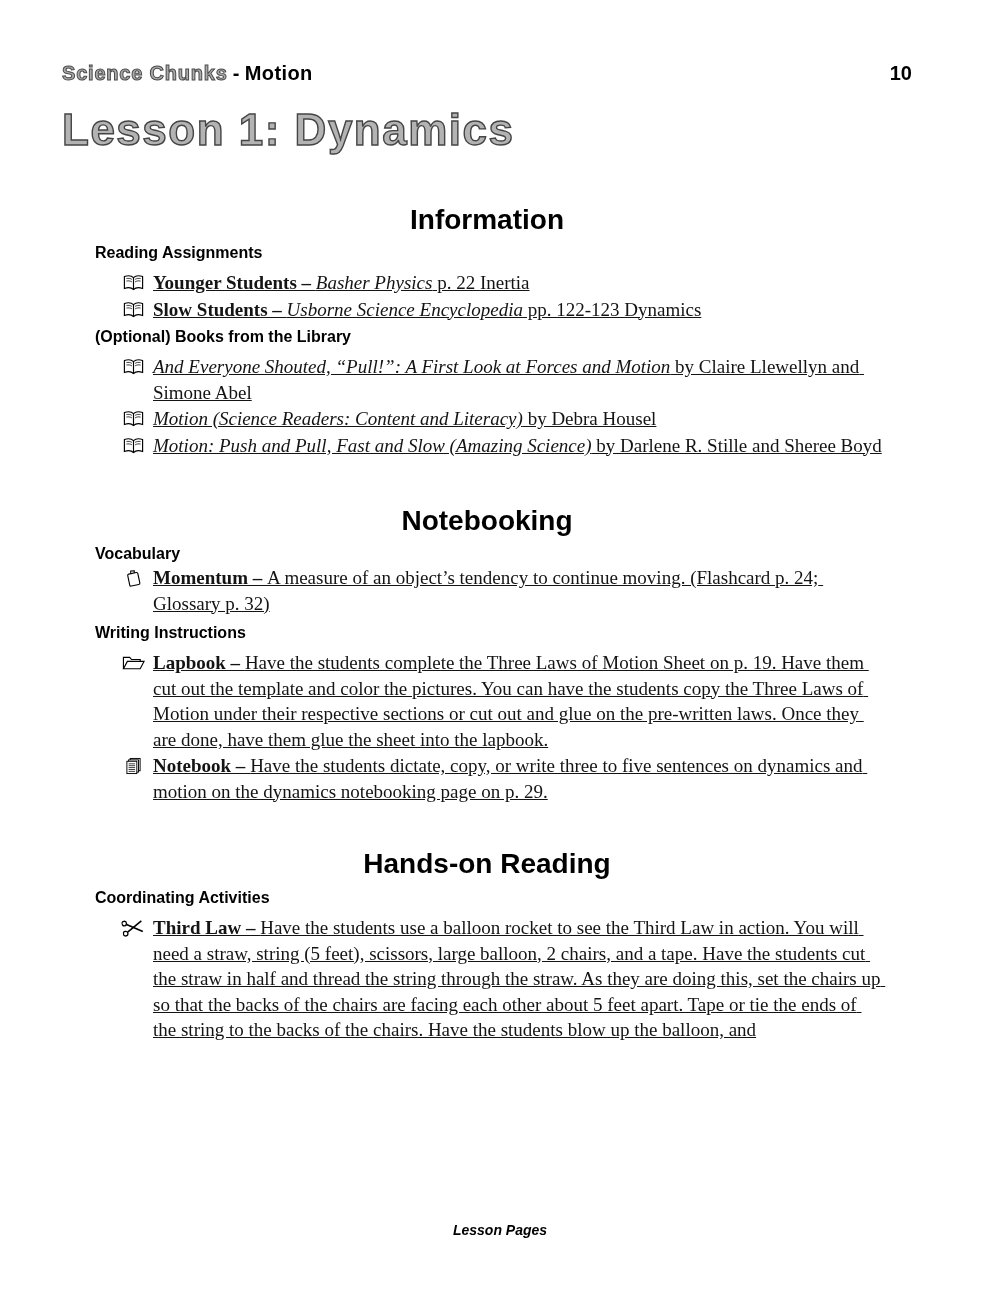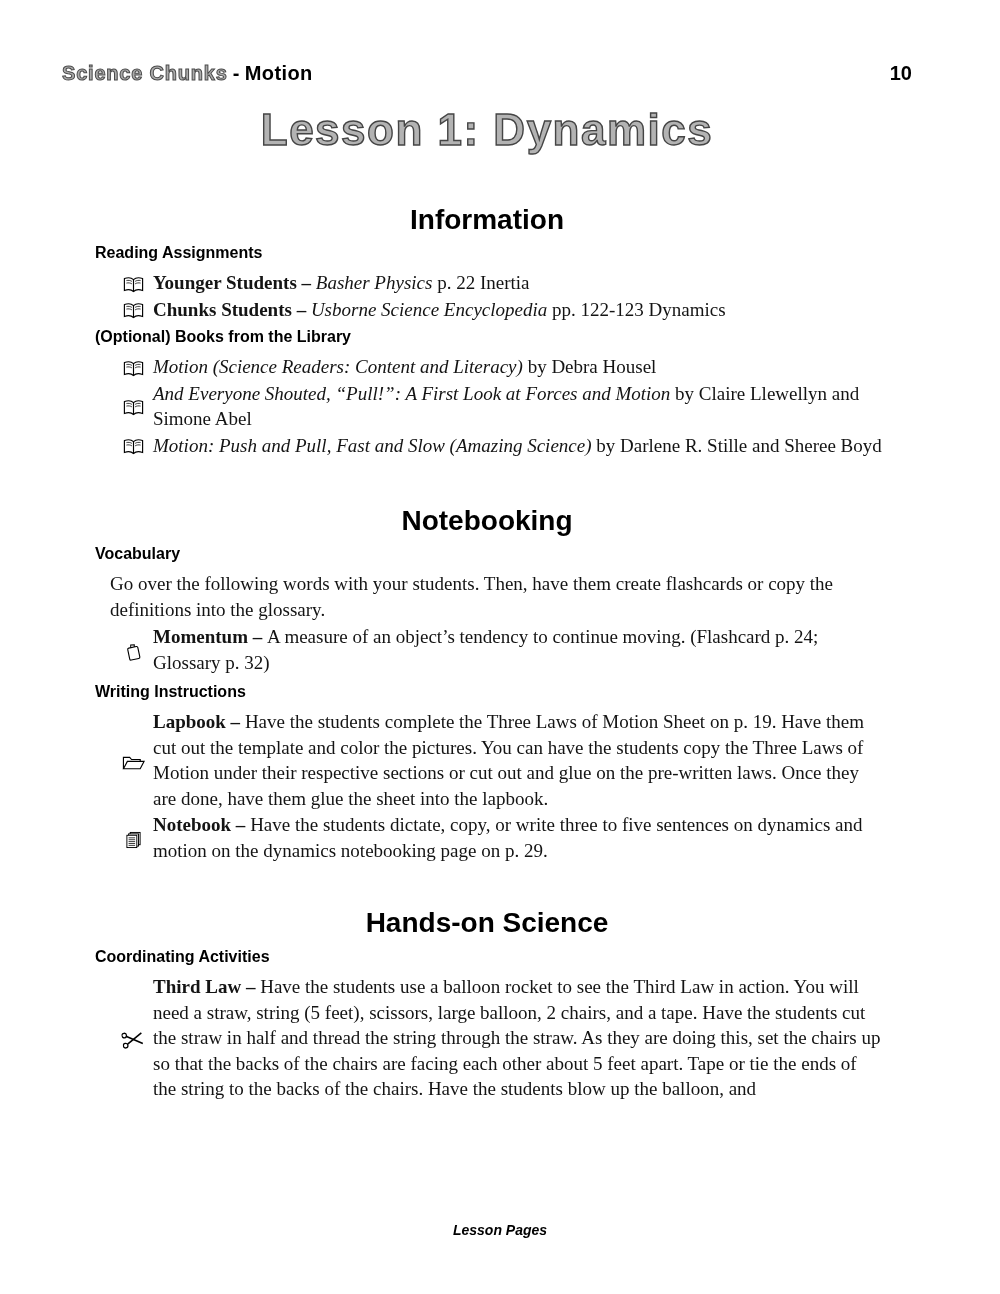--- a/index.html
+++ b/index.html
@@ -23,21 +23,20 @@
     color: #ababab;
     -webkit-text-stroke: 1px #4a4a4a;
     letter-spacing: .8px;
   }
   .brand-sep { margin: 0 5px; color: #000; }
   .brand-subject { color: #000; }
   .page-number { font-size: 20px; font-weight: 700; color: #000; }
   
   .lesson-title {
     margin-top: 20px;
-    text-align: center;
     font-family: "Liberation Sans", sans-serif;
     font-weight: 700;
     font-size: 44px;
     letter-spacing: 1.5px;
     color: #b3b3b3;
     -webkit-text-stroke: 1.4px #454545;
   }
   
   .h-center {
     margin: 0; text-align: center;
@@ -53,22 +52,23 @@
     font-weight: 700; font-size: 16px; color: #000;
   }
   .h2-reading  { margin-top: 8px; }
   .h2-library  { margin-top: 6px; }
   .h2-vocab    { margin-top: 8px; }
   .h2-writing  { margin-top: 8px; }
   .h2-coord    { margin-top: 9px; }
   
   .list { margin-top: 8px; }
   .item {
-    display: flex; align-items: center;
+    display: flex; align-items: flex-start;
     margin: 0 28px 0 58px;
+    text-decoration: underline;
   }
   .item + .item { margin-top: 1px; }
   .writing-gap { margin-top: 14px; }
   .icon {
     flex: none; width: 26px; display: flex; justify-content: center;
     margin-top: 4px; margin-right: 7px;
   }
   .itext {
     margin: 0; font-size: 19px; line-height: 25.5px;
     white-space: pre-wrap;
@@ -119,65 +119,64 @@
     </div>
     <div class="item">
       <span class="icon">
         <svg width="23" height="18" viewBox="0 0 24 18">
             <path d="M12 3.4 C10 1.5 5.8 1.1 2.5 2.3 L2.5 14.7 C5.8 13.5 10 13.9 12 15.8 C14 13.9 18.2 13.5 21.5 14.7 L21.5 2.3 C18.2 1.1 14 1.5 12 3.4 Z" fill="none" stroke="#000" stroke-width="1.2"></path>
             <line x1="12" y1="3.4" x2="12" y2="15.8" stroke="#000" stroke-width="1.2"></line>
             <path d="M4.6 4.4 C6.6 3.9 8.8 4.2 10.3 5.2 M4.6 7 C6.6 6.5 8.8 6.8 10.3 7.8" fill="none" stroke="#000" stroke-width="0.8"></path>
             <path d="M19.4 4.4 C17.4 3.9 15.2 4.2 13.7 5.2 M19.4 7 C17.4 6.5 15.2 6.8 13.7 7.8" fill="none" stroke="#000" stroke-width="0.8"></path>
           </svg>
       </span>
-      <p class="itext"><b>Chunks Students – </b><i>Usborne Science Encyclopedia</i><span> pp. 122-123 Dynamics</span></p>
+      <p class="itext"><b>Slow Students – </b><i>Usborne Science Encyclopedia</i><span> pp. 122-123 Dynamics</span></p>
     </div>
   </div>
 
   <h2 class="h2 h2-library">(Optional) Books from the Library</h2>
   <div class="list">
     <div class="item">
       <span class="icon">
         <svg width="23" height="18" viewBox="0 0 24 18">
             <path d="M12 3.4 C10 1.5 5.8 1.1 2.5 2.3 L2.5 14.7 C5.8 13.5 10 13.9 12 15.8 C14 13.9 18.2 13.5 21.5 14.7 L21.5 2.3 C18.2 1.1 14 1.5 12 3.4 Z" fill="none" stroke="#000" stroke-width="1.2"></path>
             <line x1="12" y1="3.4" x2="12" y2="15.8" stroke="#000" stroke-width="1.2"></line>
             <path d="M4.6 4.4 C6.6 3.9 8.8 4.2 10.3 5.2 M4.6 7 C6.6 6.5 8.8 6.8 10.3 7.8" fill="none" stroke="#000" stroke-width="0.8"></path>
             <path d="M19.4 4.4 C17.4 3.9 15.2 4.2 13.7 5.2 M19.4 7 C17.4 6.5 15.2 6.8 13.7 7.8" fill="none" stroke="#000" stroke-width="0.8"></path>
           </svg>
       </span>
+      <p class="itext"><i>And Everyone Shouted, “Pull!”: A First Look at Forces and Motion</i><span> by Claire Llewellyn and Simone Abel</span></p>
+    </div>
+    <div class="item">
+      <span class="icon">
+        <svg width="23" height="18" viewBox="0 0 24 18">
+            <path d="M12 3.4 C10 1.5 5.8 1.1 2.5 2.3 L2.5 14.7 C5.8 13.5 10 13.9 12 15.8 C14 13.9 18.2 13.5 21.5 14.7 L21.5 2.3 C18.2 1.1 14 1.5 12 3.4 Z" fill="none" stroke="#000" stroke-width="1.2"></path>
+            <line x1="12" y1="3.4" x2="12" y2="15.8" stroke="#000" stroke-width="1.2"></line>
+            <path d="M4.6 4.4 C6.6 3.9 8.8 4.2 10.3 5.2 M4.6 7 C6.6 6.5 8.8 6.8 10.3 7.8" fill="none" stroke="#000" stroke-width="0.8"></path>
+            <path d="M19.4 4.4 C17.4 3.9 15.2 4.2 13.7 5.2 M19.4 7 C17.4 6.5 15.2 6.8 13.7 7.8" fill="none" stroke="#000" stroke-width="0.8"></path>
+          </svg>
+      </span>
       <p class="itext"><i>Motion (Science Readers: Content and Literacy)</i><span> by Debra Housel</span></p>
     </div>
     <div class="item">
       <span class="icon">
         <svg width="23" height="18" viewBox="0 0 24 18">
             <path d="M12 3.4 C10 1.5 5.8 1.1 2.5 2.3 L2.5 14.7 C5.8 13.5 10 13.9 12 15.8 C14 13.9 18.2 13.5 21.5 14.7 L21.5 2.3 C18.2 1.1 14 1.5 12 3.4 Z" fill="none" stroke="#000" stroke-width="1.2"></path>
             <line x1="12" y1="3.4" x2="12" y2="15.8" stroke="#000" stroke-width="1.2"></line>
             <path d="M4.6 4.4 C6.6 3.9 8.8 4.2 10.3 5.2 M4.6 7 C6.6 6.5 8.8 6.8 10.3 7.8" fill="none" stroke="#000" stroke-width="0.8"></path>
             <path d="M19.4 4.4 C17.4 3.9 15.2 4.2 13.7 5.2 M19.4 7 C17.4 6.5 15.2 6.8 13.7 7.8" fill="none" stroke="#000" stroke-width="0.8"></path>
           </svg>
       </span>
-      <p class="itext"><i>And Everyone Shouted, “Pull!”: A First Look at Forces and Motion</i><span> by Claire Llewellyn and Simone Abel</span></p>
-    </div>
-    <div class="item">
-      <span class="icon">
-        <svg width="23" height="18" viewBox="0 0 24 18">
-            <path d="M12 3.4 C10 1.5 5.8 1.1 2.5 2.3 L2.5 14.7 C5.8 13.5 10 13.9 12 15.8 C14 13.9 18.2 13.5 21.5 14.7 L21.5 2.3 C18.2 1.1 14 1.5 12 3.4 Z" fill="none" stroke="#000" stroke-width="1.2"></path>
-            <line x1="12" y1="3.4" x2="12" y2="15.8" stroke="#000" stroke-width="1.2"></line>
-            <path d="M4.6 4.4 C6.6 3.9 8.8 4.2 10.3 5.2 M4.6 7 C6.6 6.5 8.8 6.8 10.3 7.8" fill="none" stroke="#000" stroke-width="0.8"></path>
-            <path d="M19.4 4.4 C17.4 3.9 15.2 4.2 13.7 5.2 M19.4 7 C17.4 6.5 15.2 6.8 13.7 7.8" fill="none" stroke="#000" stroke-width="0.8"></path>
-          </svg>
-      </span>
       <p class="itext"><i>Motion: Push and Pull, Fast and Slow (Amazing Science)</i><span> by Darlene R. Stille and Sheree Boyd</span></p>
     </div>
   </div>
 
   <h1 class="h-center h-note">Notebooking</h1>
 
   <h2 class="h2 h2-vocab">Vocabulary</h2>
-  <p class="intro">Go over the following words with your students. Then, have them create flashcards or copy the definitions into the glossary.</p>
   <div class="list" style="margin-top:2px;">
     <div class="item">
       <span class="icon tilt">
         <svg width="15" height="18" viewBox="0 0 16 19">
             <rect x="2.5" y="4.5" width="11" height="13" rx="1.4" fill="none" stroke="#000" stroke-width="1.2"></rect>
             <path d="M6 4.5 L6.6 1.8 L10.4 2.4 L9.9 4.5" fill="none" stroke="#000" stroke-width="1.1"></path>
           </svg>
       </span>
       <p class="itext"><b>Momentum – </b><span>A measure of an object’s tendency to continue moving. (Flashcard p. 24; Glossary p. 32)</span></p>
     </div>
@@ -200,21 +199,21 @@
             <rect x="5.5" y="1.5" width="10.5" height="13" fill="#fff" stroke="#000" stroke-width="1"></rect>
             <rect x="3.8" y="3" width="10.5" height="13" fill="#fff" stroke="#000" stroke-width="1"></rect>
             <rect x="2" y="4.5" width="10.5" height="13" fill="#fff" stroke="#000" stroke-width="1"></rect>
             <path d="M3.8 7.2 H10.7 M3.8 9.2 H10.7 M3.8 11.2 H10.7 M3.8 13.2 H10.7 M3.8 15.2 H10.7" stroke="#000" stroke-width="0.8"></path>
           </svg>
       </span>
       <p class="itext"><b>Notebook – </b><span>Have the students dictate, copy, or write three to five sentences on dynamics and motion on the dynamics notebooking page on p. 29.</span></p>
     </div>
   </div>
 
-  <h1 class="h-center h-hands">Hands-on Science</h1>
+  <h1 class="h-center h-hands">Hands-on Reading</h1>
 
   <h2 class="h2 h2-coord">Coordinating Activities</h2>
   <div class="list">
     <div class="item">
       <span class="icon" style="transform: rotate(-8deg);">
         <svg width="22" height="17" viewBox="0 0 24 18">
             <line x1="5.5" y1="13.2" x2="22" y2="3.2" stroke="#000" stroke-width="1.7"></line>
             <line x1="5.5" y1="4.8" x2="22" y2="14.8" stroke="#000" stroke-width="1.7"></line>
             <circle cx="3.1" cy="14.6" r="2.5" fill="none" stroke="#000" stroke-width="1.4"></circle>
             <circle cx="3.1" cy="3.4" r="2.5" fill="none" stroke="#000" stroke-width="1.4"></circle>

